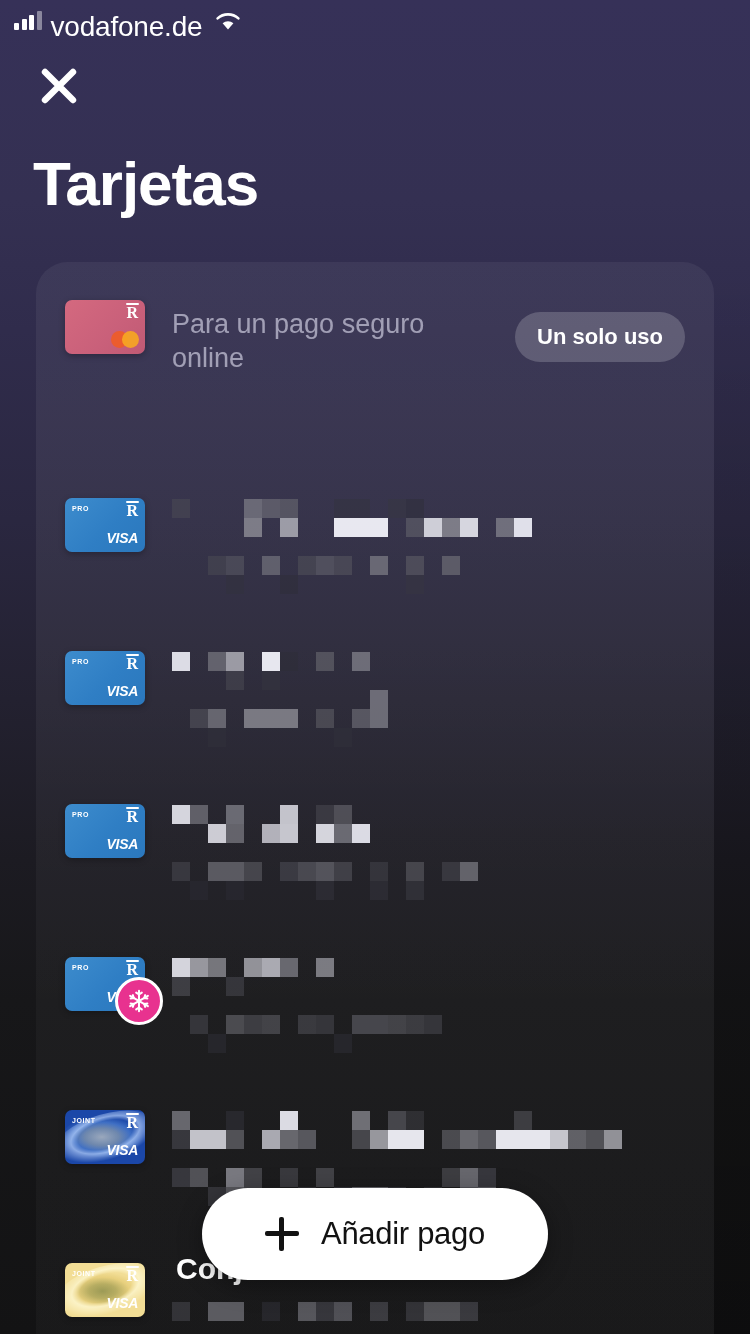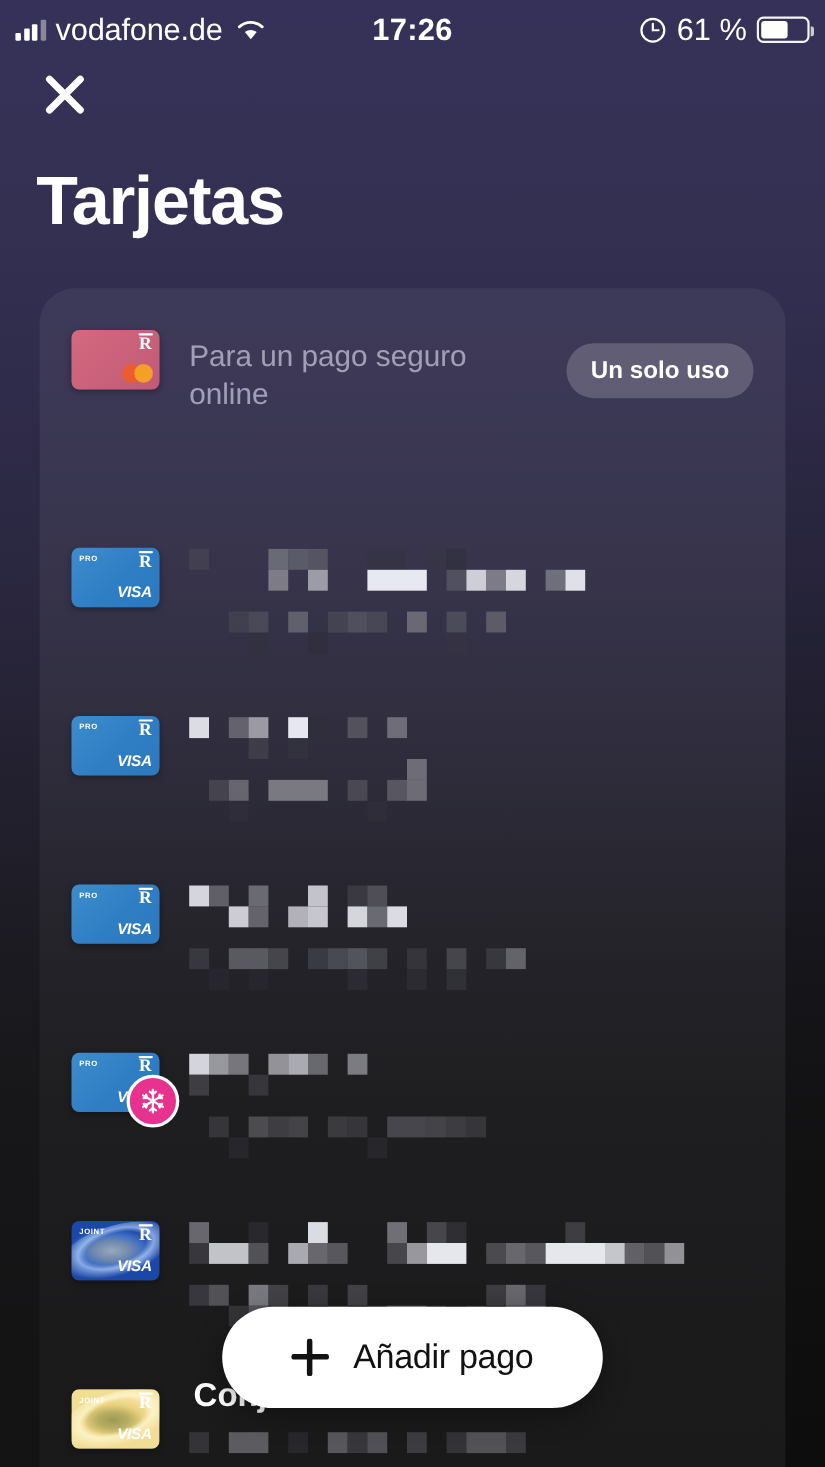--- a/index.html
+++ b/index.html
@@ -22,21 +22,21 @@
         #171719 1000px,
         #131314 1334px);
   }
 
   
   .statusbar{
     position:absolute; top:0; left:0; width:750px; height:54px;
     display:flex; align-items:center; color:#fff;
     z-index:40;
   }
-  .sb-left{ position:absolute; left:14px; display:flex; align-items:center; gap:9px; }
+  .sb-left{ position:absolute; left:14px; display:flex; align-items:flex-start; gap:9px; }
   .bars{ display:flex; align-items:flex-end; gap:2.5px; height:19px; }
   .bars i{ display:block; width:5px; border-radius:1px; background:#fff; }
   .bars i:nth-child(1){ height:7px; }
   .bars i:nth-child(2){ height:11px; }
   .bars i:nth-child(3){ height:15px; }
   .bars i:nth-child(4){ height:19px; background:rgba(255,255,255,.42); }
   .carrier{ font-size:28px; letter-spacing:-.2px; }
   .wifi{ width:28px; height:20px; position:relative; margin-left:3px; }
 
   .sb-time{
@@ -209,34 +209,21 @@
       </span>
       <span class="carrier">vodafone.de</span>
       <span class="wifi">
         <svg width="28" height="20" viewBox="0 0 28 20">
           <path d="M14 18.6 L8.6 12.2 a8.4 8.4 0 0 1 10.8 0 Z" fill="#fff"></path>
           <path d="M3.6 7.4 a15.5 15.5 0 0 1 20.8 0" stroke="#fff" stroke-width="2.6" fill="none" stroke-linecap="round"></path>
         </svg>
       </span>
     </div>
 
-    <div class="sb-time">17:26</div>
-
-    <div class="sb-right">
-      <span class="lock-rot">
-        <svg width="25" height="25" viewBox="0 0 25 25">
-          <circle cx="12.5" cy="12.5" r="10.4" stroke="#fff" stroke-width="2" fill="none"></circle>
-          <path d="M12.5 6.6 v5.9 h5.2" stroke="#fff" stroke-width="2" fill="none" stroke-linecap="round"></path>
-        </svg>
-      </span>
-      <span class="batt-pct">61 %</span>
-      <span class="battery">
-          <i id="batt-fill" style="width: 61%;"></i>
-        </span>
-    </div>
+
   </div>
 
   <div class="close-btn">
     <svg width="52" height="52" viewBox="0 0 52 52">
       <path d="M12 12 L40 40 M40 12 L12 40" stroke="#fff" stroke-width="6.4" stroke-linecap="round"></path>
     </svg>
   </div>
 
   <h1 class="page-title">Tarjetas</h1>
 

